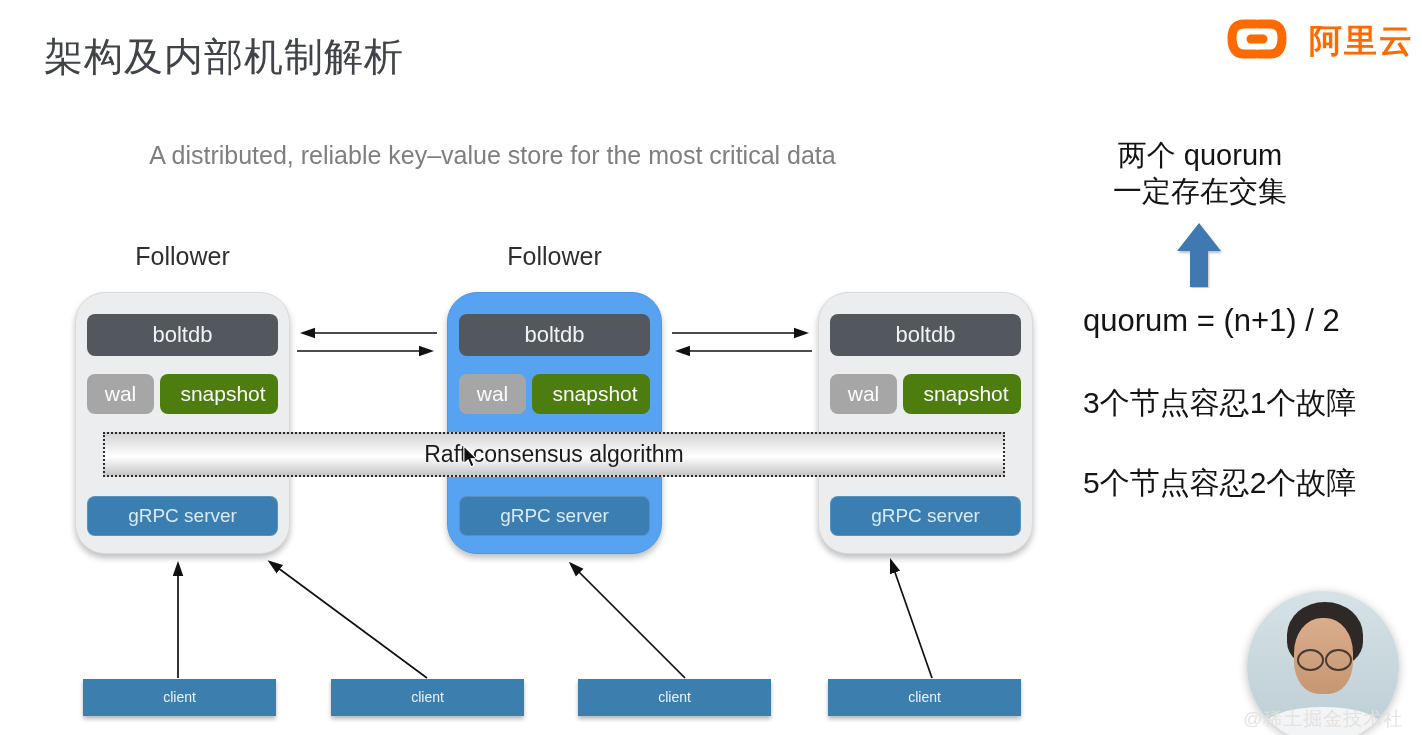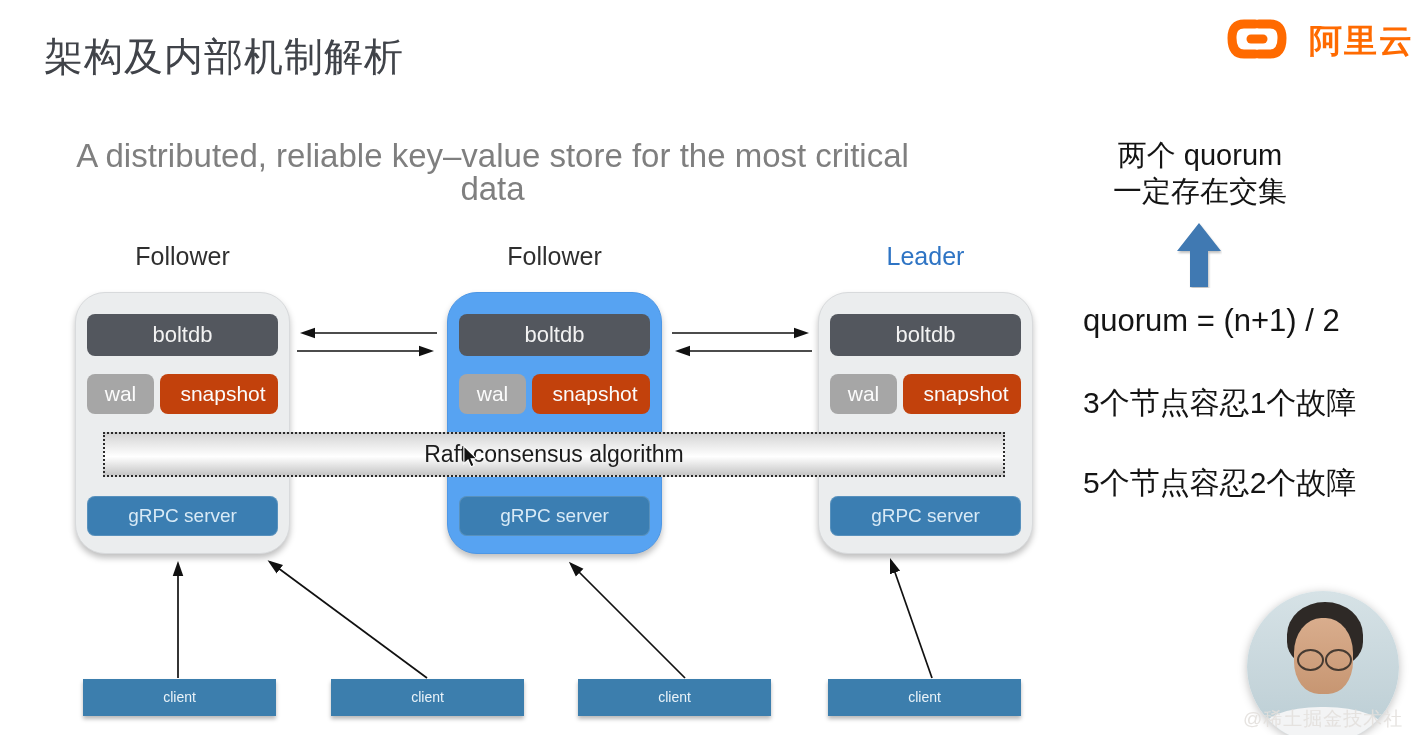--- a/index.html
+++ b/index.html
@@ -8,37 +8,37 @@
   .slide { position:relative; width:1422px; height:735px; background:#ffffff; }
 
   .page-title { position:absolute; left:44px; top:30px; font-size:39px; font-weight:400;
                 color:#404349; letter-spacing:1px; }
 
   
   .brand { position:absolute; left:1225px; top:16px; display:flex; align-items:center; gap:20px; }
   .brand-text { color:#FF6A00; font-size:33px; font-weight:700; letter-spacing:2px; }
 
   .subtitle { position:absolute; left:40px; top:139px; width:905px; text-align:center;
-              color:#7f7f7f; font-size:33px; line-height:33px; font-weight:400; }
+              color:#7f7f7f; font-size:25px; line-height:33px; font-weight:400; }
 
   .node-label { position:absolute; top:242px; width:215px; text-align:center;
                 font-size:25px; color:#2f2f2f; }
   .node-label.leader { color:#2e74c4; }
 
   .node { position:absolute; top:292px; width:215px; height:262px; border-radius:30px;
           background:#ebedee; border:1px solid #d8dadc; box-shadow:0 4px 6px rgba(0,0,0,0.25); z-index:1; }
   .node.blue { background:#57a3f2; border-color:#4d97e6; }
 
   .node .box { position:absolute; border-radius:8px; text-align:center; color:#ffffff; }
   .node .boltdb { left:11px; right:11px; top:21px; height:42px; line-height:42px;
                   background:#53575e; font-size:22px; color:#f2f2f2; }
   .node .wal { left:11px; width:67px; top:81px; height:40px; line-height:40px;
                background:#a6a6a6; font-size:21px; color:#fbfbfb; }
   .node .snapshot { left:84px; right:11px; top:81px; height:40px; line-height:40px;
-                    background:#c2410c; font-size:21px; color:#fbfbfb;padding-left:8px; }
+                    background:#4d7c0f; font-size:21px; color:#fbfbfb;padding-left:8px; }
   .node .grpc { left:11px; right:11px; top:203px; height:40px; line-height:40px;
                 background:#3b7eb2; font-size:19px; color:#d8eaf6; box-shadow:inset 0 0 0 1px rgba(255,255,255,0.15); }
 
   .raft-bar { position:absolute; left:103px; top:432px; width:902px; height:45px; z-index:5;
               border:2px dotted #2a2a2a;
               background:linear-gradient(180deg,#d6d6d6 0%,#ffffff 55%,#c6c6c6 100%);
               text-align:center; line-height:41px; font-size:23px; color:#1b1b1b; }
 
   .client { position:absolute; top:679px; width:193px; height:37px; background:#3c7ead;
             text-align:center; line-height:37px; font-size:14px; color:#eaf3f9;
@@ -93,21 +93,20 @@
     </span>
     <span class="brand-text">阿里云</span>
   </div>
 
   <div class="subtitle">
     <div>A distributed, reliable key–value store for the most critical data</div>
   </div>
 
   <div class="node-label" style="left:75px">Follower</div>
   <div class="node-label" style="left:447px">Follower</div>
-  <div class="node-label leader" style="left:818px">Leader</div>
 
   <div class="node" style="left:75px">
     <div class="box boltdb">boltdb</div>
     <div class="box wal">wal</div>
     <div class="box snapshot">snapshot</div>
     <div class="box grpc">gRPC server</div>
   </div>
 
   <div class="node blue" style="left:447px">
     <div class="box boltdb">boltdb</div>

